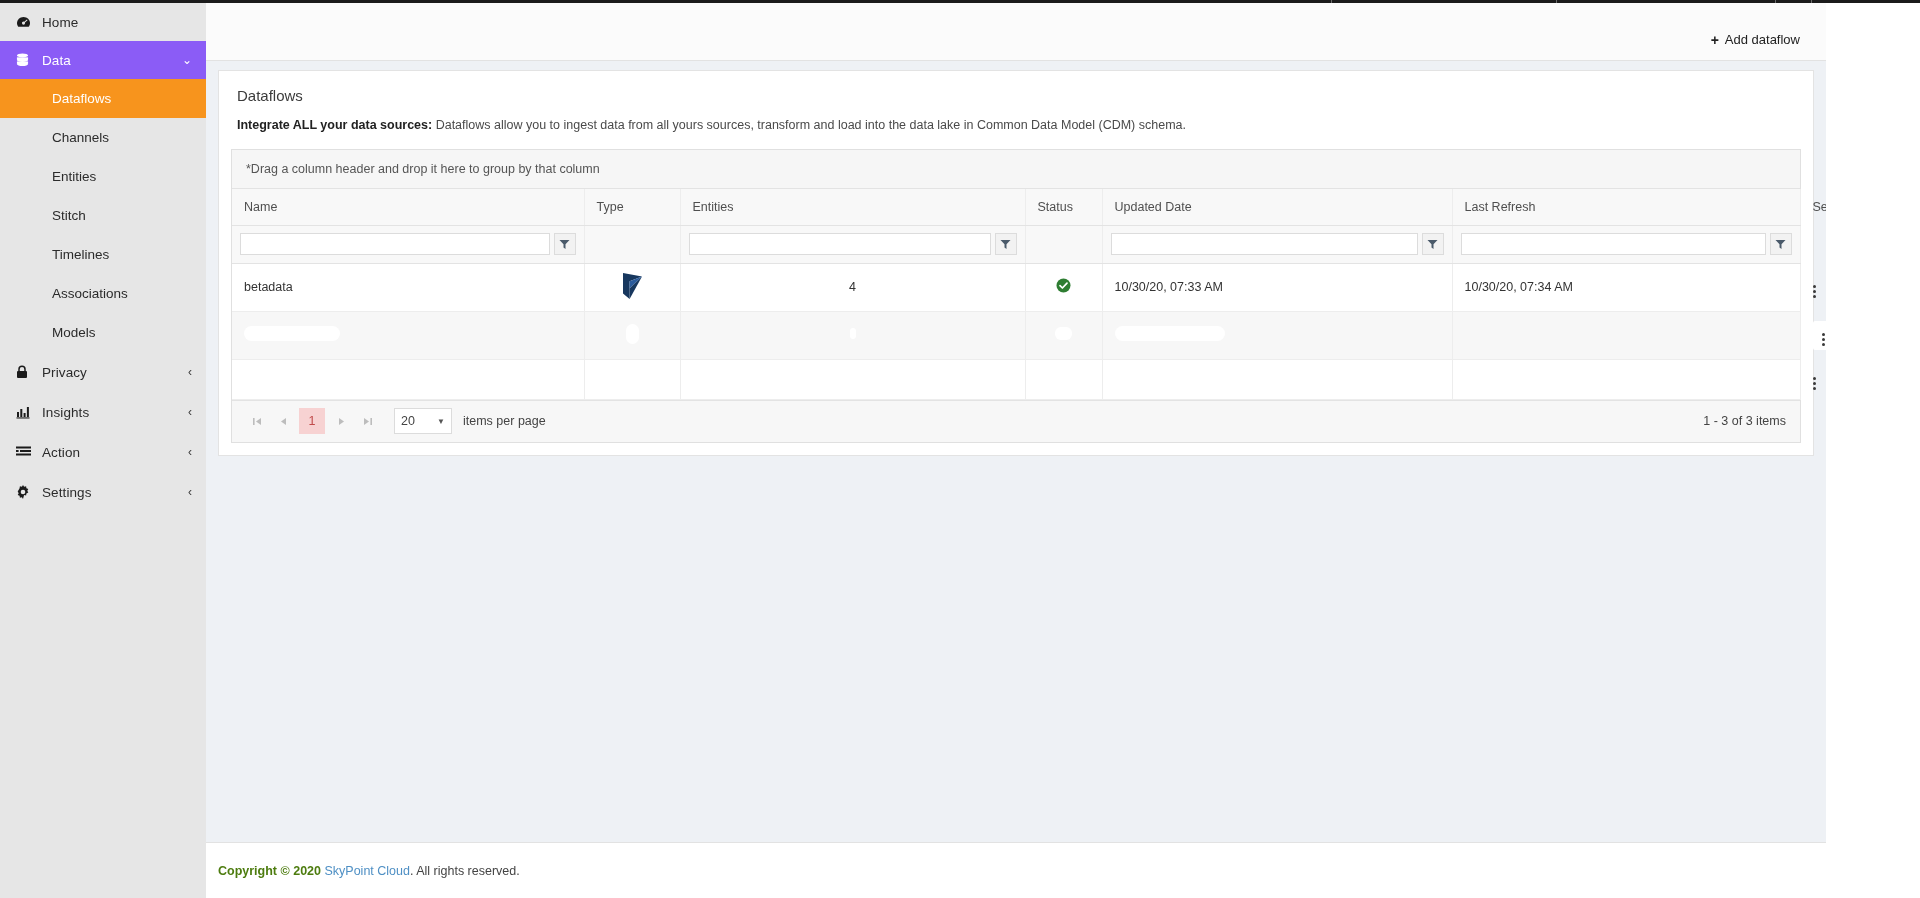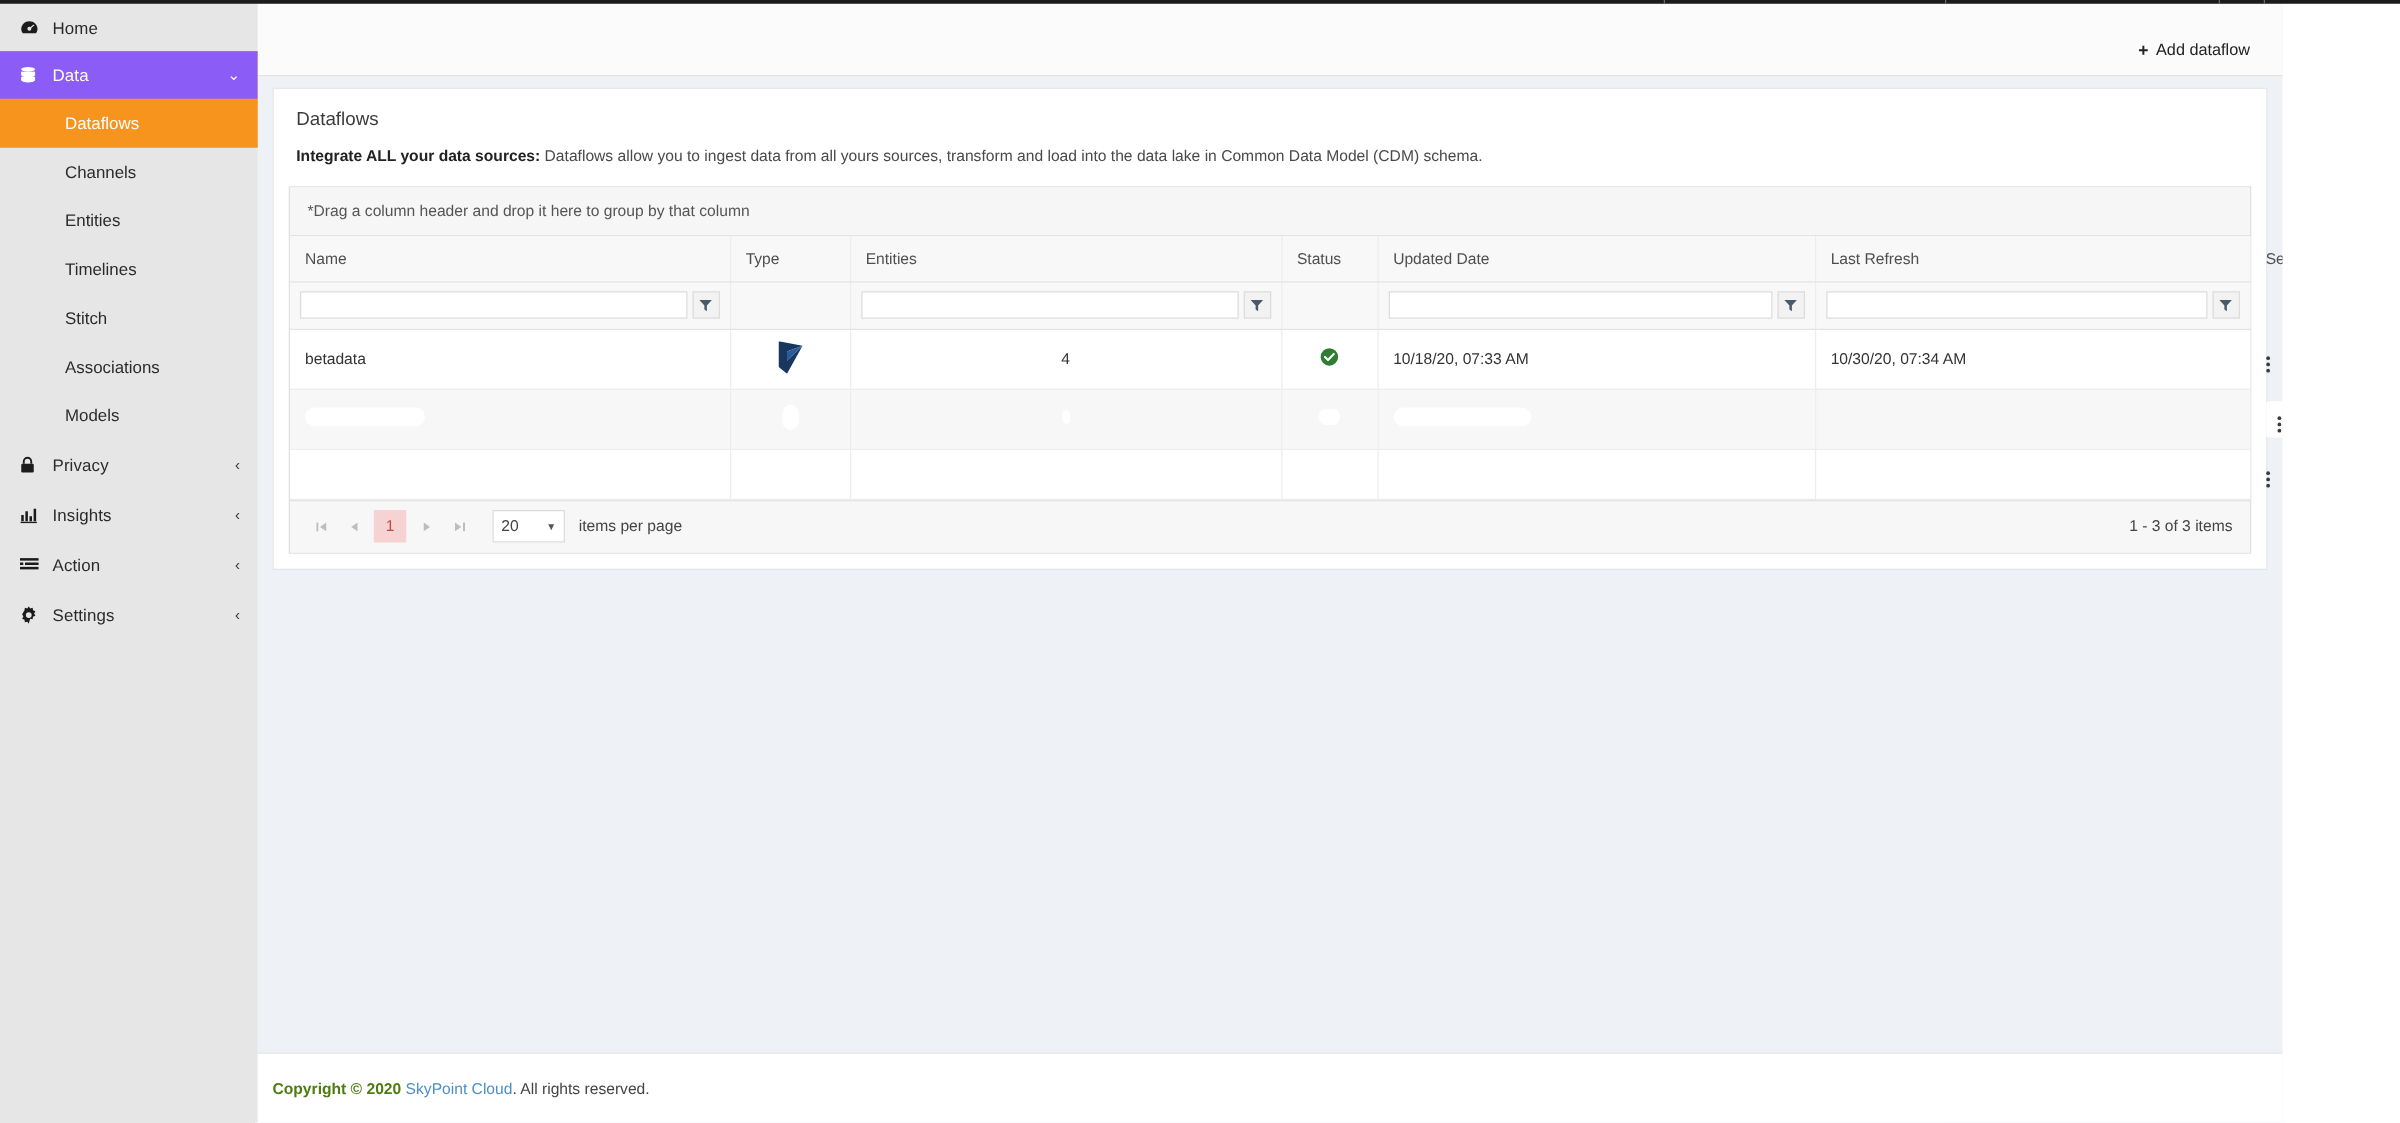--- a/index.html
+++ b/index.html
@@ -228,24 +228,24 @@
       </div>
     </div>
 
     <div class="nav-sub">
       <span>Channels</span>
     </div>
     <div class="nav-sub">
       <span>Entities</span>
     </div>
     <div class="nav-sub">
+      <span>Stitch</span>
+    </div>
+    <div class="nav-sub">
       <span>Timelines</span>
-    </div>
-    <div class="nav-sub">
-      <span>Stitch</span>
     </div>
     <div class="nav-sub">
       <span>Associations</span>
     </div>
     <div class="nav-sub">
       <span>Models</span>
     </div>
 
     <div class="nav-item" style="height:40px">
       <span class="ico">
@@ -404,21 +404,21 @@
                   </td>
                   <td class="cell ctr">4</td>
                   <td class="cell ctr">
                     <span>
                       <svg width="15" height="15" viewBox="0 0 15 15">
                           <circle cx="7.5" cy="7.5" r="7" fill="#2e7d32"></circle>
                           <path d="M4 7.6l2.4 2.4L11 5.2" stroke="#fff" stroke-width="1.7" fill="none" stroke-linecap="round" stroke-linejoin="round"></path>
                         </svg>
                     </span>
                   </td>
-                  <td class="cell">10/18/20, 07:33 AM</td>
+                  <td class="cell">10/30/20, 07:33 AM</td>
                   <td class="cell">10/30/20, 07:34 AM</td>
                   <td class="cell ctr">
                     <span class="kebab">
                         <i></i>
                         <i></i>
                         <i></i>
                       </span>
                   </td>
                 </tr>
 

